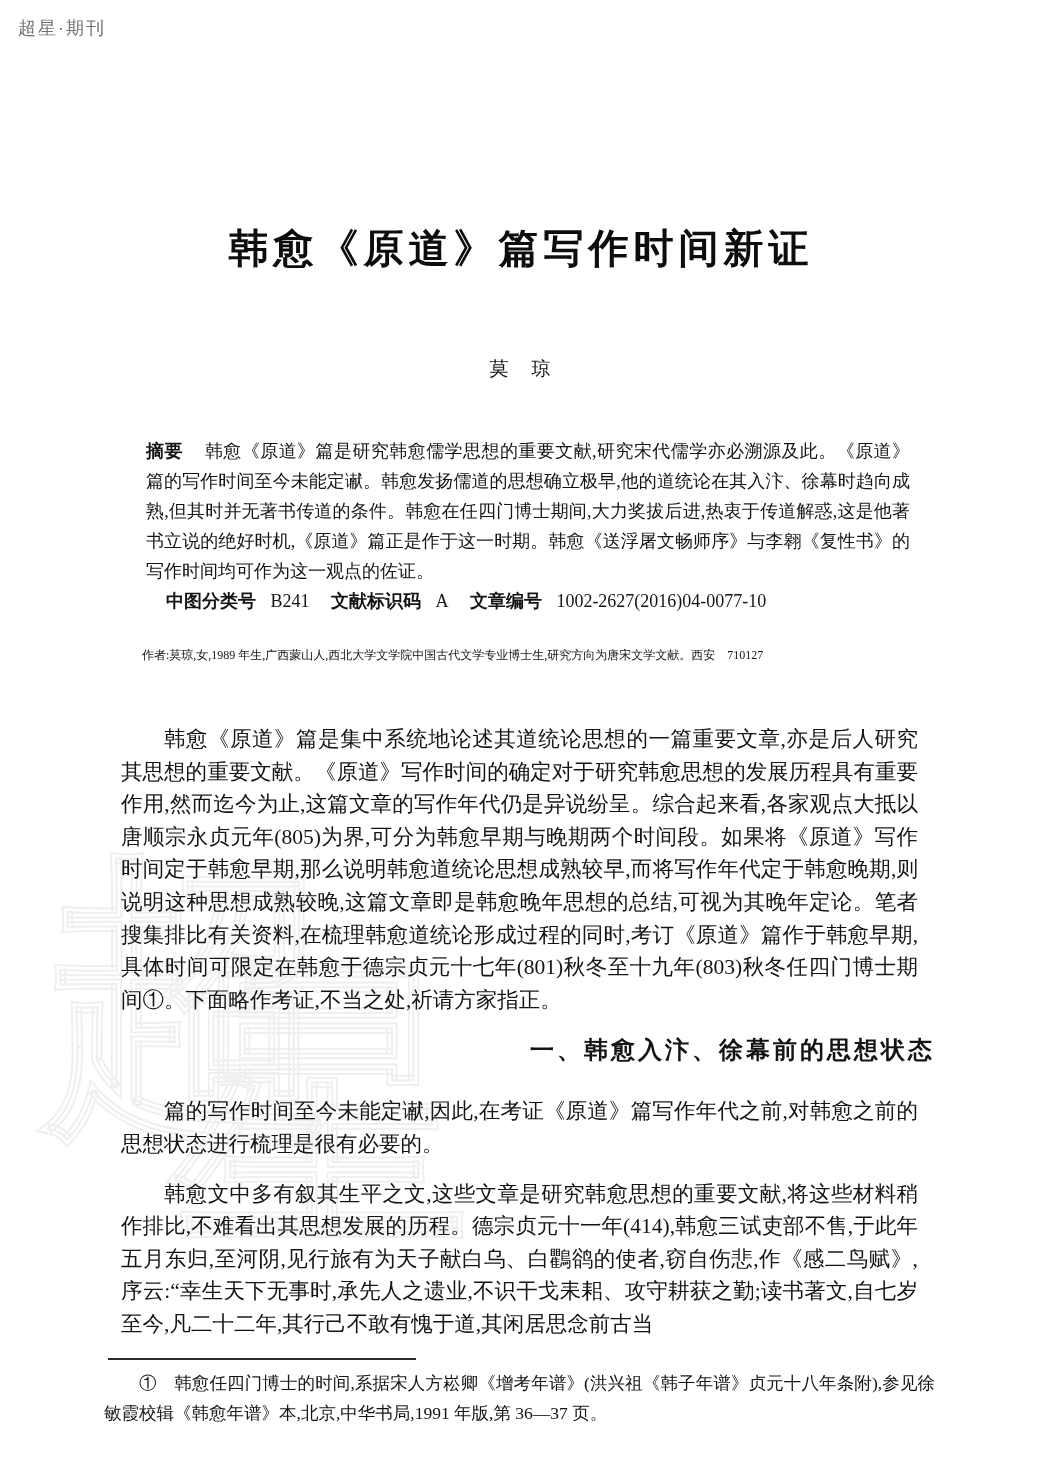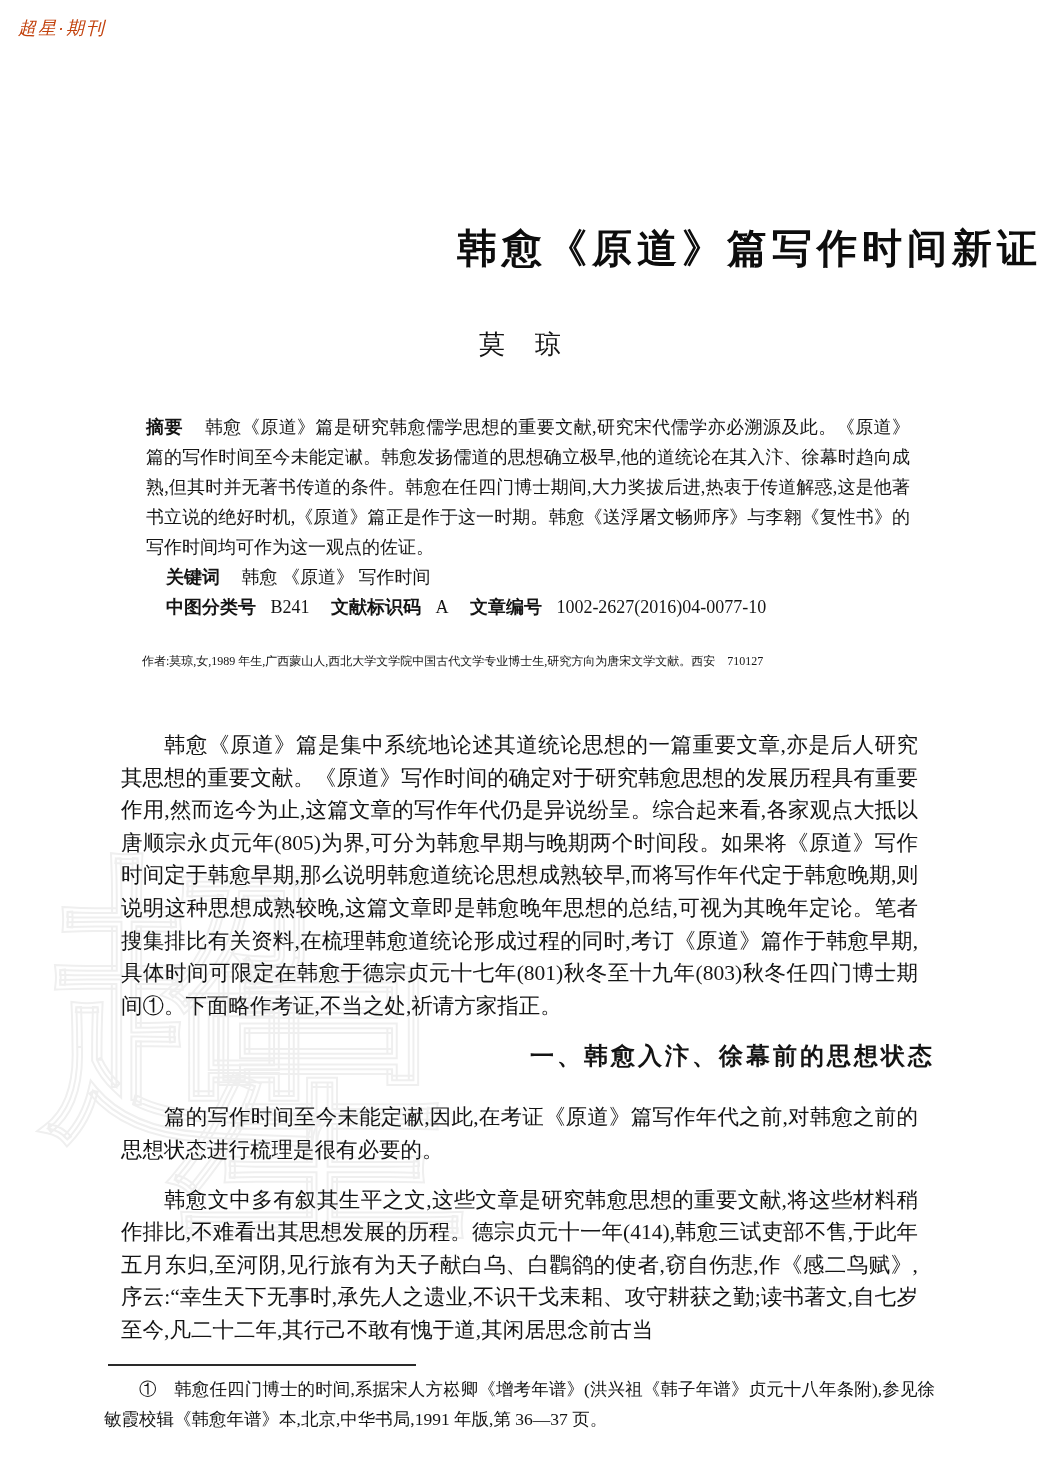--- a/index.html
+++ b/index.html
@@ -8,48 +8,47 @@
     background:#ffffff;
     position:relative;
     overflow:hidden;
     font-family:"Liberation Serif","DejaVu Serif",serif;
     color:#141414;
   }
   .brand{
     position:absolute;top:16px;left:18px;
     font-family:"Liberation Sans","DejaVu Sans",sans-serif;
     font-size:18px;letter-spacing:2px;
-    color:#c2410c;
+    color:#737373;
     z-index:3;
-    font-style:italic;
   }
   .watermark{position:absolute;z-index:0;pointer-events:none;}
   .watermark span{
     position:absolute;
     font-family:"Liberation Serif",serif;
     font-weight:700;line-height:1;
     color:transparent;
     -webkit-text-stroke:2px #efefef;
   }
   .wm-1{left:40px;top:850px;font-size:300px;}
   .wm-2{left:170px;top:960px;font-size:300px;}
   .page-content{position:relative;z-index:1;}
   .title{
     margin:224px 0 0 0;
-    text-align:right;
+    text-align:center;
     font-family:"Liberation Sans","DejaVu Sans",sans-serif;
     font-weight:700;
     font-size:40px;line-height:48px;
     letter-spacing:5px;
     color:#0d0d0d;
   }
   .author{
-    margin-top:60px;
+    margin-top:84px;
     text-align:center;
-    font-size:26px;line-height:26px;
+    font-size:19px;line-height:26px;
     letter-spacing:2px;
   }
   .abstract-block{
     margin:54px 132px 16px 146px;
     font-size:18px;line-height:30px;
     text-align:justify;
   }
   .abstract-block .label,
   .meta-line .label{
     font-family:"Liberation Sans","DejaVu Sans",sans-serif;
@@ -102,21 +101,20 @@
 
 <div class="page-content">
 
   <h1 class="title">韩愈《原道》篇写作时间新证</h1>
 
   <div class="author">莫　琼</div>
 
   <div class="abstract-block">
     <div><span class="label">摘要</span><span class="label-gap"></span><span>韩愈《原道》篇是研究韩愈儒学思想的重要文献,研究宋代儒学亦必溯源及此。《原道》篇的写作时间至今未能定谳。韩愈发扬儒道的思想确立极早,他的道统论在其入汴、徐幕时趋向成熟,但其时并无著书传道的条件。韩愈在任四门博士期间,大力奖拔后进,热衷于传道解惑,这是他著书立说的绝好时机,《原道》篇正是作于这一时期。韩愈《送浮屠文畅师序》与李翱《复性书》的写作时间均可作为这一观点的佐证。</span></div>
 
-    <div class="meta-line"><span class="label">关键词</span><span class="label-gap"></span><span>韩愈 《原道》 写作时间</span></div>
 
     <div class="meta-line"><span class="label">中图分类号</span><span class="small-gap"></span><span>B241</span><span class="label-gap"></span><span class="label">文献标识码</span><span class="small-gap"></span><span>A</span><span class="label-gap"></span><span class="label">文章编号</span><span class="small-gap"></span><span>1002-2627(2016)04-0077-10</span></div>
   </div>
 
   <div class="bio">作者:莫琼,女,1989 年生,广西蒙山人,西北大学文学院中国古代文学专业博士生,研究方向为唐宋文学文献。西安　710127</div>
 
   <div class="body-text">
     <p>韩愈《原道》篇是集中系统地论述其道统论思想的一篇重要文章,亦是后人研究其思想的重要文献。《原道》写作时间的确定对于研究韩愈思想的发展历程具有重要作用,然而迄今为止,这篇文章的写作年代仍是异说纷呈。综合起来看,各家观点大抵以唐顺宗永贞元年(805)为界,可分为韩愈早期与晚期两个时间段。如果将《原道》写作时间定于韩愈早期,那么说明韩愈道统论思想成熟较早,而将写作年代定于韩愈晚期,则说明这种思想成熟较晚,这篇文章即是韩愈晚年思想的总结,可视为其晚年定论。笔者搜集排比有关资料,在梳理韩愈道统论形成过程的同时,考订《原道》篇作于韩愈早期,具体时间可限定在韩愈于德宗贞元十七年(801)秋冬至十九年(803)秋冬任四门博士期间①。下面略作考证,不当之处,祈请方家指正。</p>
 
     <h2 class="section-heading">一、韩愈入汴、徐幕前的思想状态</h2>

